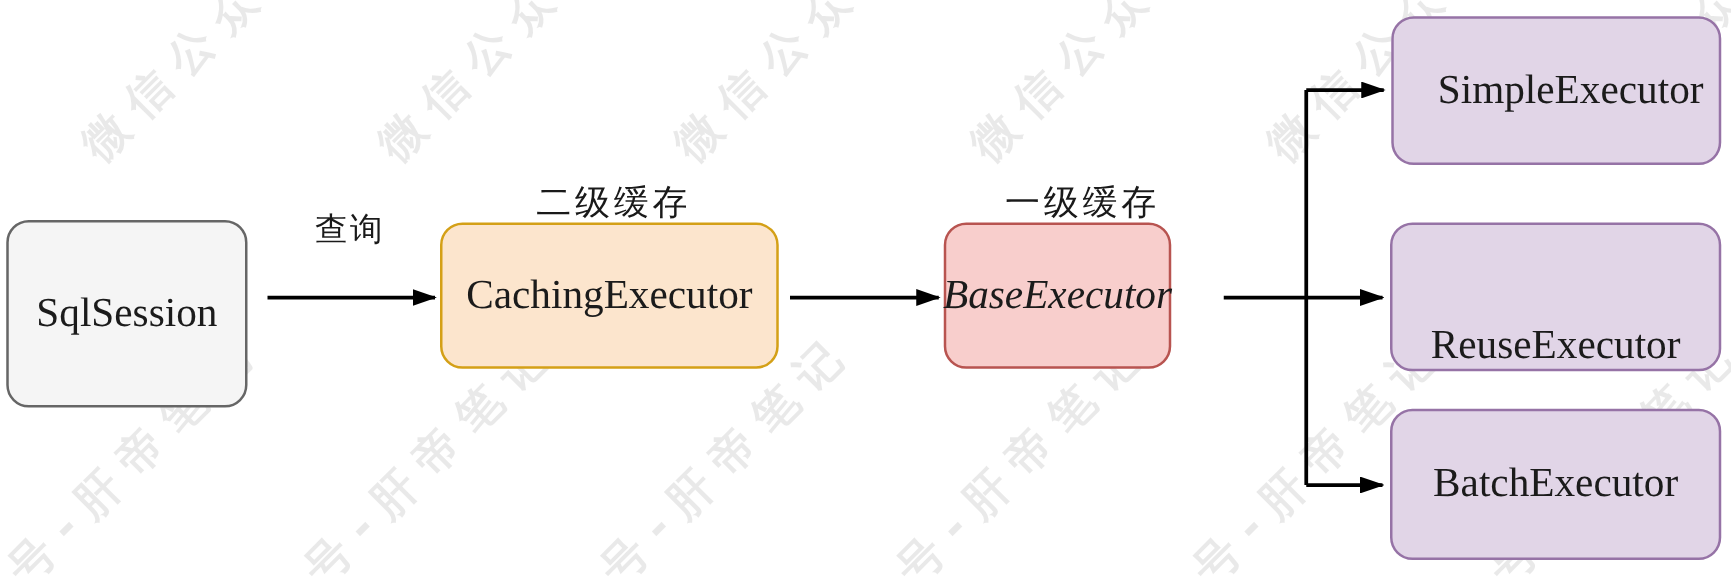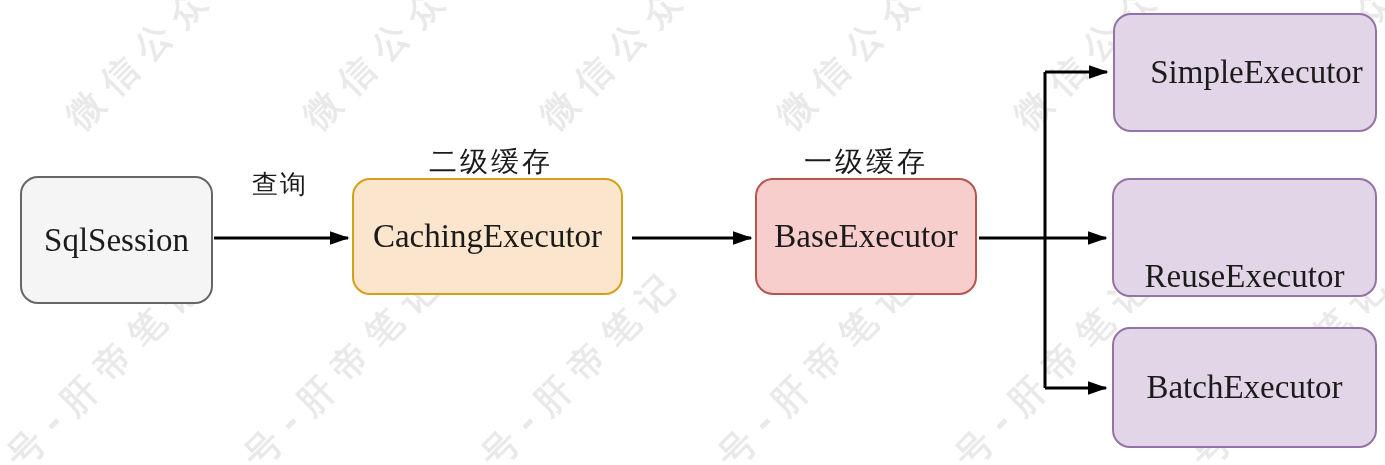--- a/index.html
+++ b/index.html
@@ -43,23 +43,23 @@
     border: 2.5px solid #666666;
     border-radius: 18px;
     background: #f5f5f5;
     display: flex;
     align-items: center;
     justify-content: center;
     box-sizing: border-box;
     font-size: 33px;
     color: #1b1b1b;
   }
-  .n-sqlsession { left: 20px;   top: 176px; width: 193px; height: 128px; }
+  .n-sqlsession { left: 5px;   top: 176px; width: 193px; height: 150px; }
   .n-caching    { left: 352px;  top: 178px; width: 271px; height: 117px; }
-  .n-base       { left: 755px;  top: 178px; width: 222px; height: 117px; }
+  .n-base       { left: 755px;  top: 178px; width: 182px; height: 117px; font-style: italic; }
   .n-simple     { left: 1113px; top: 13px;  width: 264px; height: 119px; }
   .n-reuse      { left: 1112px; top: 178px; width: 265px; height: 119px; }
   .n-batch      { left: 1112px; top: 327px; width: 265px; height: 121px; }
   
   .caption {
     position: absolute;
     z-index: 2;
     text-align: center;
     font-size: 28px;
     letter-spacing: 3px;

